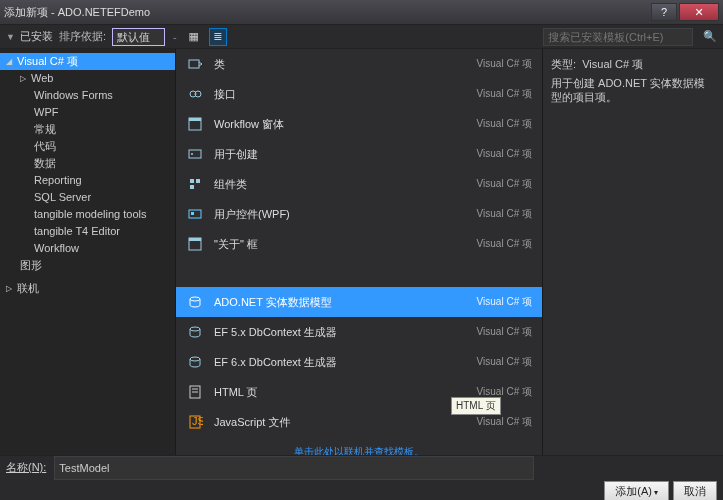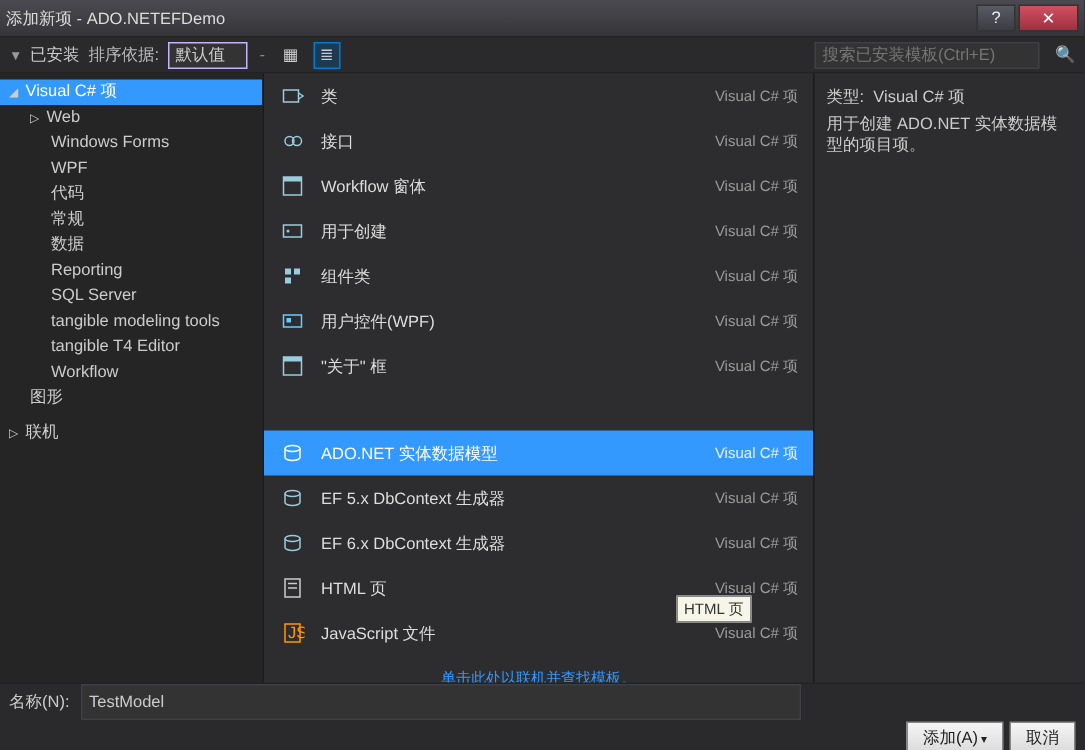--- a/index.html
+++ b/index.html
@@ -33,21 +33,21 @@
 .row .label { flex:1; }
 .row .cat { color:#999; font-size:10px; }
 .row.sel .cat { color:#e8f3ff; }
 .onlink { text-align:center; padding:8px; }
 .onlink a { color:#3399ff; text-decoration:underline; font-size:10px; }
 .tooltip { position:absolute; background:#f5f5e8; color:#333; border:1px solid #888; padding:1px 4px; font-size:10px; }
 .desc { width:180px; background:#2d2d30; padding:8px; color:#ccc; }
 .desc .hd { color:#ccc; margin-bottom:4px; }
 .desc .bd { color:#ccc; line-height:14px; }
 .namebar { height:24px; display:flex; align-items:center; padding:0 6px; gap:8px; border-top:1px solid #222; background:#2a2a2d; }
-.namebar label { color:#ccc; }
+.namebar label { color:#ccc;text-decoration:underline; }
 .namebar input { background:#333; color:#ccc; border:1px solid #3f3f46; height:18px; padding:11px 4px; width:480px; }
 .btnbar { height:24px; display:flex; align-items:center; justify-content:flex-end; padding:0 6px; gap:4px; background:#2a2a2d; }
 .btnbar button { background:linear-gradient(#f5f5f5,#ddd); border:1px solid #888; color:#222; height:20px; padding:0 10px; }
 .sarrow { font-size:8px; margin-left:2px; }
 svg { width:16px; height:16px; }
 </style>
 </head>
 <body>
 
 <div class="titlebar">
@@ -79,24 +79,24 @@
         <span class="arr">▷</span>
         <span>Web</span>
       </div>
     <div class="node ind2">
         <span>Windows Forms</span>
       </div>
     <div class="node ind2">
         <span>WPF</span>
       </div>
     <div class="node ind2">
+        <span>常规</span>
+      </div>
+    <div class="node ind2">
         <span>代码</span>
-      </div>
-    <div class="node ind2">
-        <span>常规</span>
       </div>
     <div class="node ind2">
         <span>数据</span>
       </div>
     <div class="node ind2">
         <span>Reporting</span>
       </div>
     <div class="node ind2">
         <span>SQL Server</span>
       </div>

